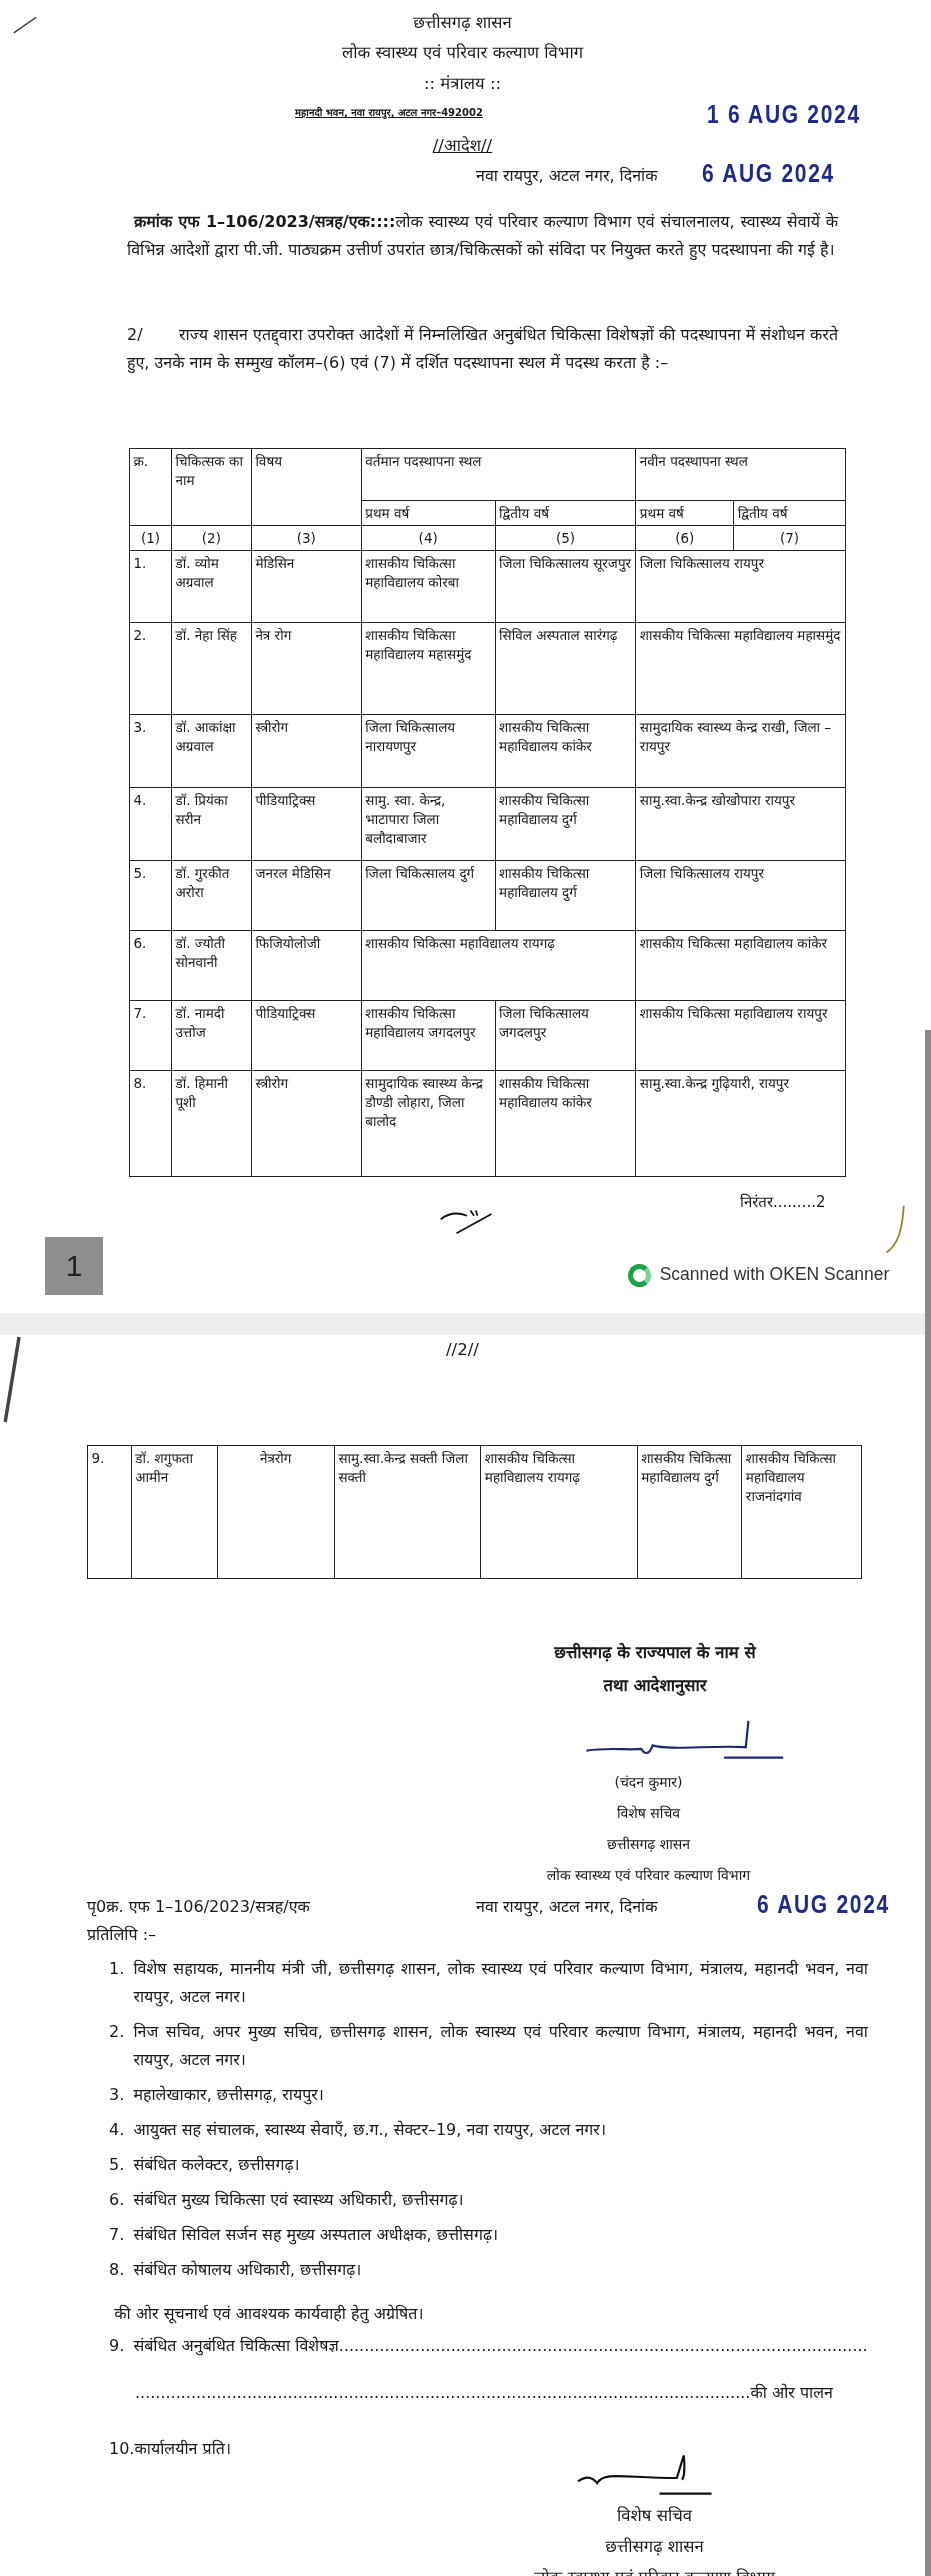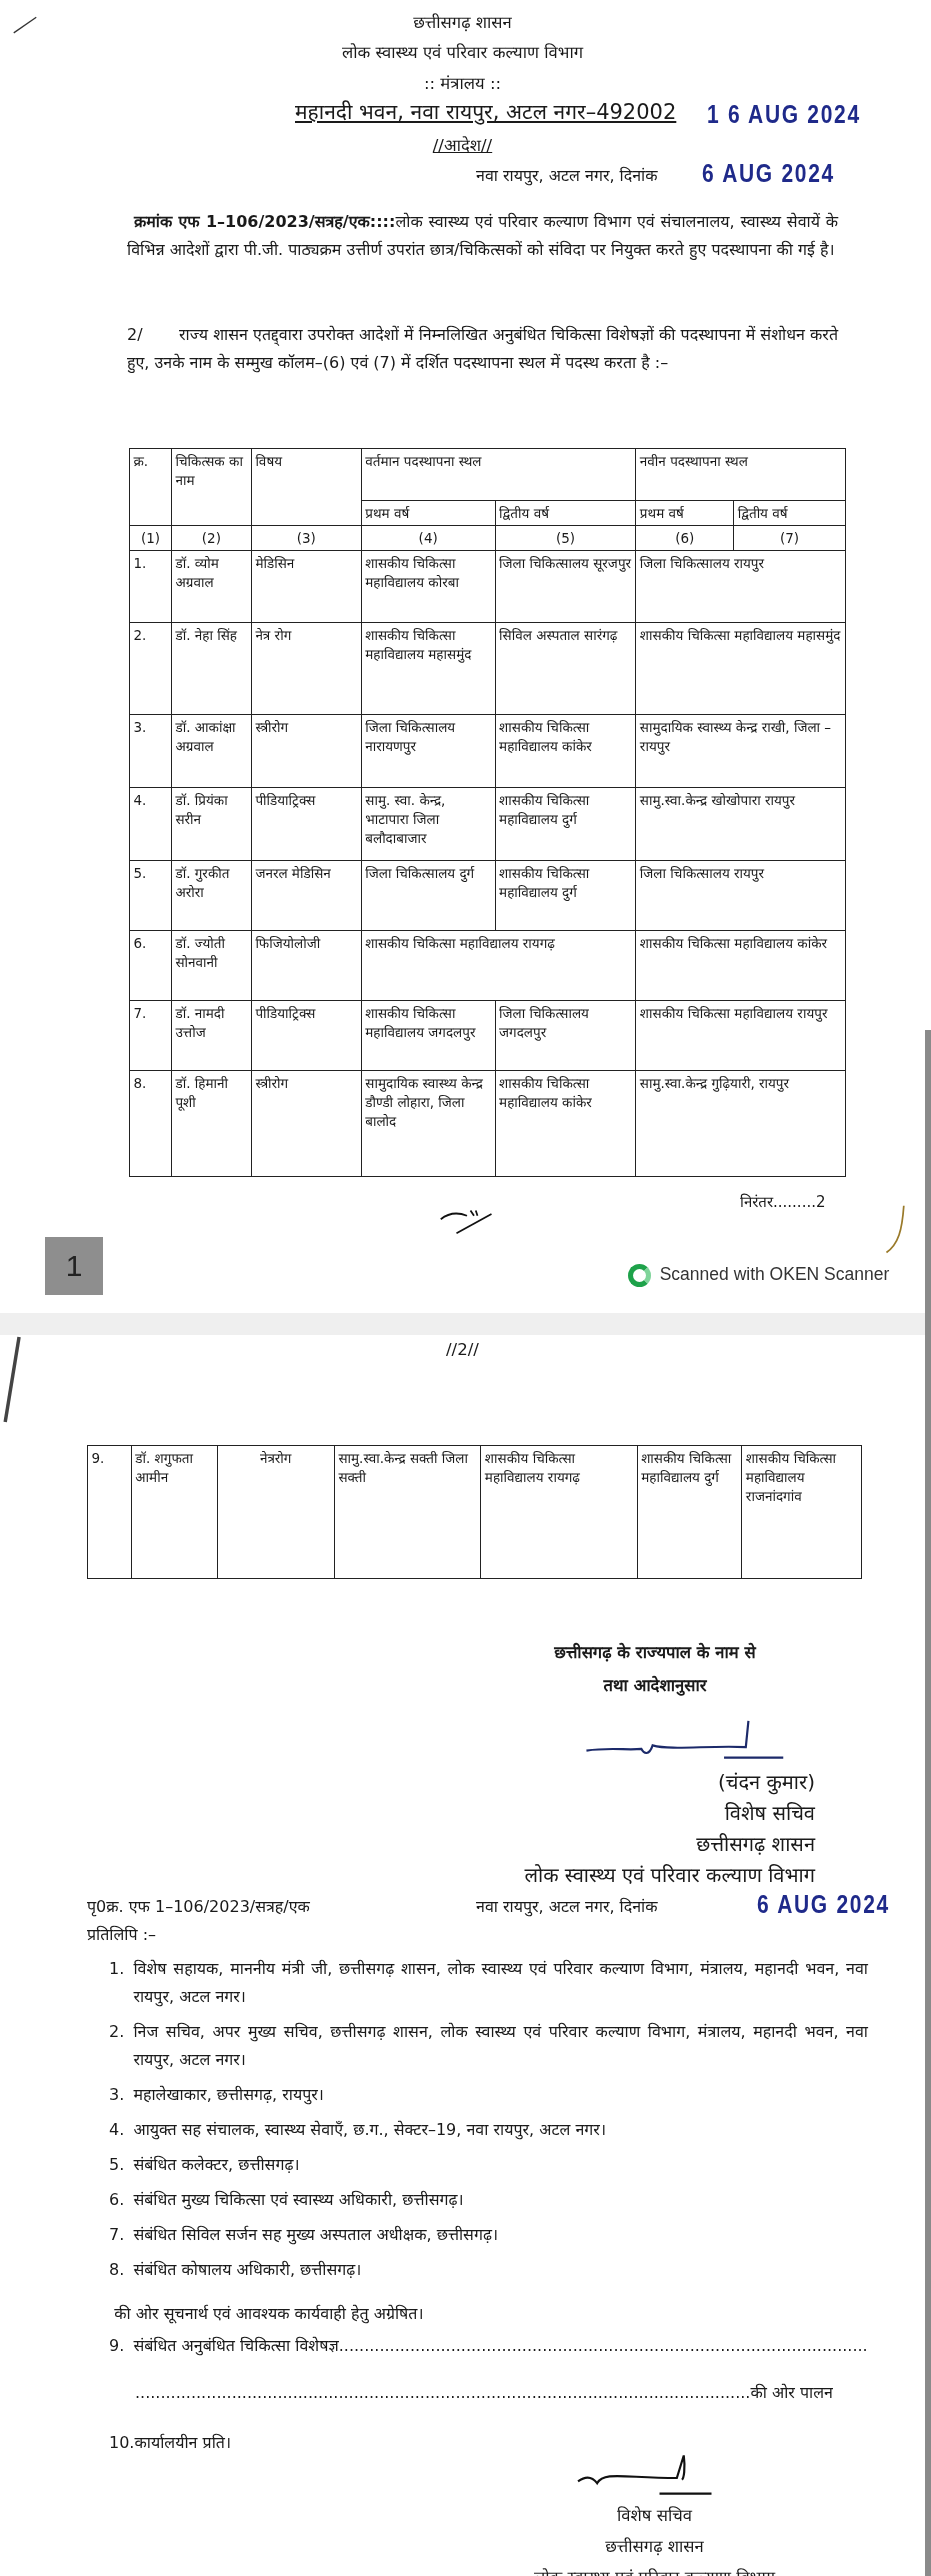--- a/index.html
+++ b/index.html
@@ -37,21 +37,21 @@
 <body>
 
 <div class="page page1">
   <svg style="position:absolute;left:12.2px;top:12.2px" width="26" height="24.4" viewBox="0 0 30 28">
       <path d="M2 24 L28 6" stroke="#333" stroke-width="1.5" fill="none"></path>
     </svg>
 
   <div class="center hdr" style="top:10.5px">छत्तीसगढ़ शासन</div>
   <div class="center hdr" style="top:41px">लोक स्वास्थ्य एवं परिवार कल्याण विभाग</div>
   <div class="center hdr" style="top:72px">:: मंत्रालय ::</div>
-  <div style="position:absolute;left:295px;top:101px;font-size:21px;line-height:23px;text-decoration:underline;">महानदी भवन, नवा रायपुर, अटल नगर–492002</div>
+  <div style="position:absolute;left:295px;top:101px;font-size:10px;line-height:23px;text-decoration:underline;font-weight:bold;">महानदी भवन, नवा रायपुर, अटल नगर–492002</div>
   <div class="stamp" style="left:707px;top:103px">1 6 AUG 2024</div>
   <div class="center hdr" style="top:134px;text-decoration:underline;">//आदेश//</div>
   <div style="position:absolute;left:476px;top:164px;font-size:16px;line-height:24.4px;">नवा रायपुर, अटल नगर, दिनांक</div>
   <div class="stamp" style="left:702px;top:162px">6 AUG 2024</div>
 
   <div class="para" style="top:208px">
     <span class="bold">क्रमांक एफ 1–106/2023/सत्रह/एक::::</span><span>लोक स्वास्थ्य एवं परिवार कल्याण विभाग एवं संचालनालय, स्वास्थ्य सेवायें के विभिन्न आदेशों द्वारा पी.जी. पाठ्यक्रम उत्तीर्ण उपरांत छात्र/चिकित्सकों को संविदा पर नियुक्त करते हुए पदस्थापना की गई है।</span>
   </div>
 
   <div class="para" style="top:321px">
@@ -207,21 +207,21 @@
 
   <div style="position:absolute;left:489px;width:332px;top:301px;text-align:center;font-size:16.6px;line-height:33px;font-weight:bold">
     <div>छत्तीसगढ़ के राज्यपाल के नाम से</div>
     <div>तथा आदेशानुसार</div>
   </div>
 
   <svg style="position:absolute;left:576px;top:384px" width="209" height="44" viewBox="0 0 240 50">
     <path d="M12 36 C40 32, 60 36, 75 34 C78 40, 84 42, 88 30 C110 36, 150 30, 195 32 L198 2 M170 44 L238 44" stroke="#1c2a6a" stroke-width="2.5" fill="none"></path>
   </svg>
 
-  <div style="position:absolute;left:448px;width:367px;top:432px;text-align:right;font-size:20px;line-height:31px">
+  <div style="position:absolute;left:465px;width:367px;top:432px;text-align:center;font-size:14px;line-height:31px">
     <div>(चंदन कुमार)</div>
     <div>विशेष सचिव</div>
     <div>छत्तीसगढ़ शासन</div>
     <div>लोक स्वास्थ्य एवं परिवार कल्याण विभाग</div>
   </div>
 
   <div style="position:absolute;left:87px;top:558px;font-size:16px;line-height:28px">पृ0क्र. एफ 1–106/2023/सत्रह/एक</div>
   <div style="position:absolute;left:476px;top:558px;font-size:16px;line-height:28px">नवा रायपुर, अटल नगर, दिनांक</div>
   <div class="stamp" style="left:757px;top:558px">6 AUG 2024</div>
   <div style="position:absolute;left:87px;top:586px;font-size:16px;line-height:28px">प्रतिलिपि :–</div>
@@ -261,21 +261,21 @@
       </div>
     <div style="margin-top:16px;padding-left:5.2px">की ओर सूचनार्थ एवं आवश्यक कार्यवाही हेतु अग्रेषित।</div>
     <div class="li" style="margin-top:3.5px;white-space:nowrap;overflow:hidden">
       <span class="num">9.</span>
       <span>संबंधित अनुबंधित चिकित्सा विशेषज्ञ</span>
         <span class="dots">........................................................................................................</span>
     </div>
     <div style="margin-top:19px;padding-left:26px;white-space:nowrap;overflow:hidden;width:724px">
       <span class="dots">.........................................................................................................................</span><span>की ओर पालनार्थ।</span>
     </div>
-    <div style="margin-top:22px">10.कार्यालयीन प्रति।</div>
+    <div style="margin-top:28px">10.कार्यालयीन प्रति।</div>
   </div>
 
   <svg style="position:absolute;left:572px;top:1117px" width="175" height="52" viewBox="0 0 200 60">
     <path d="M6 34 C14 28, 22 28, 28 36 C36 22, 60 30, 120 30 L128 4 C130 20, 128 30, 126 32 M100 48 L160 48" stroke="#111" stroke-width="2.5" fill="none"></path>
   </svg>
 
   <div style="position:absolute;left:471px;width:367px;top:1165px;text-align:center;font-size:16.6px;line-height:31px">
     <div>विशेष सचिव</div>
     <div>छत्तीसगढ़ शासन</div>
     <div>लोक स्वास्थ्य एवं परिवार कल्याण विभाग</div>

